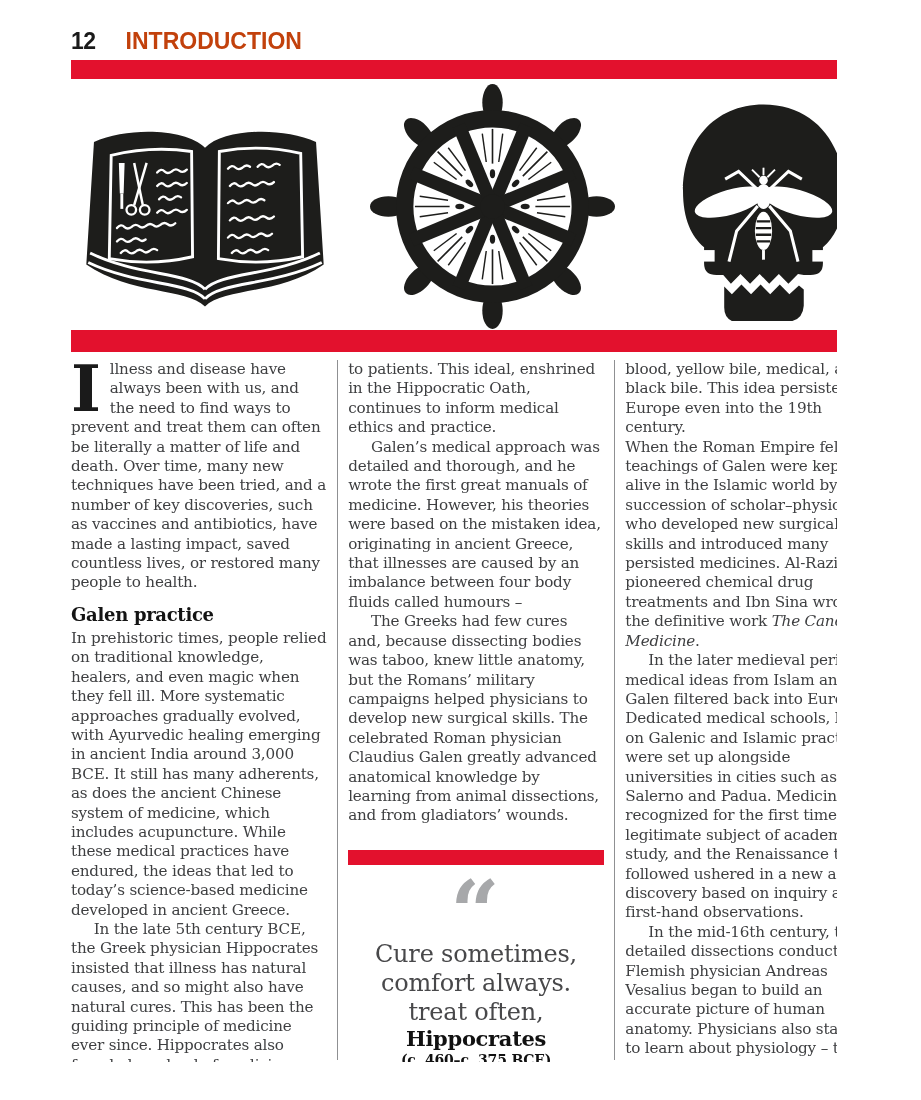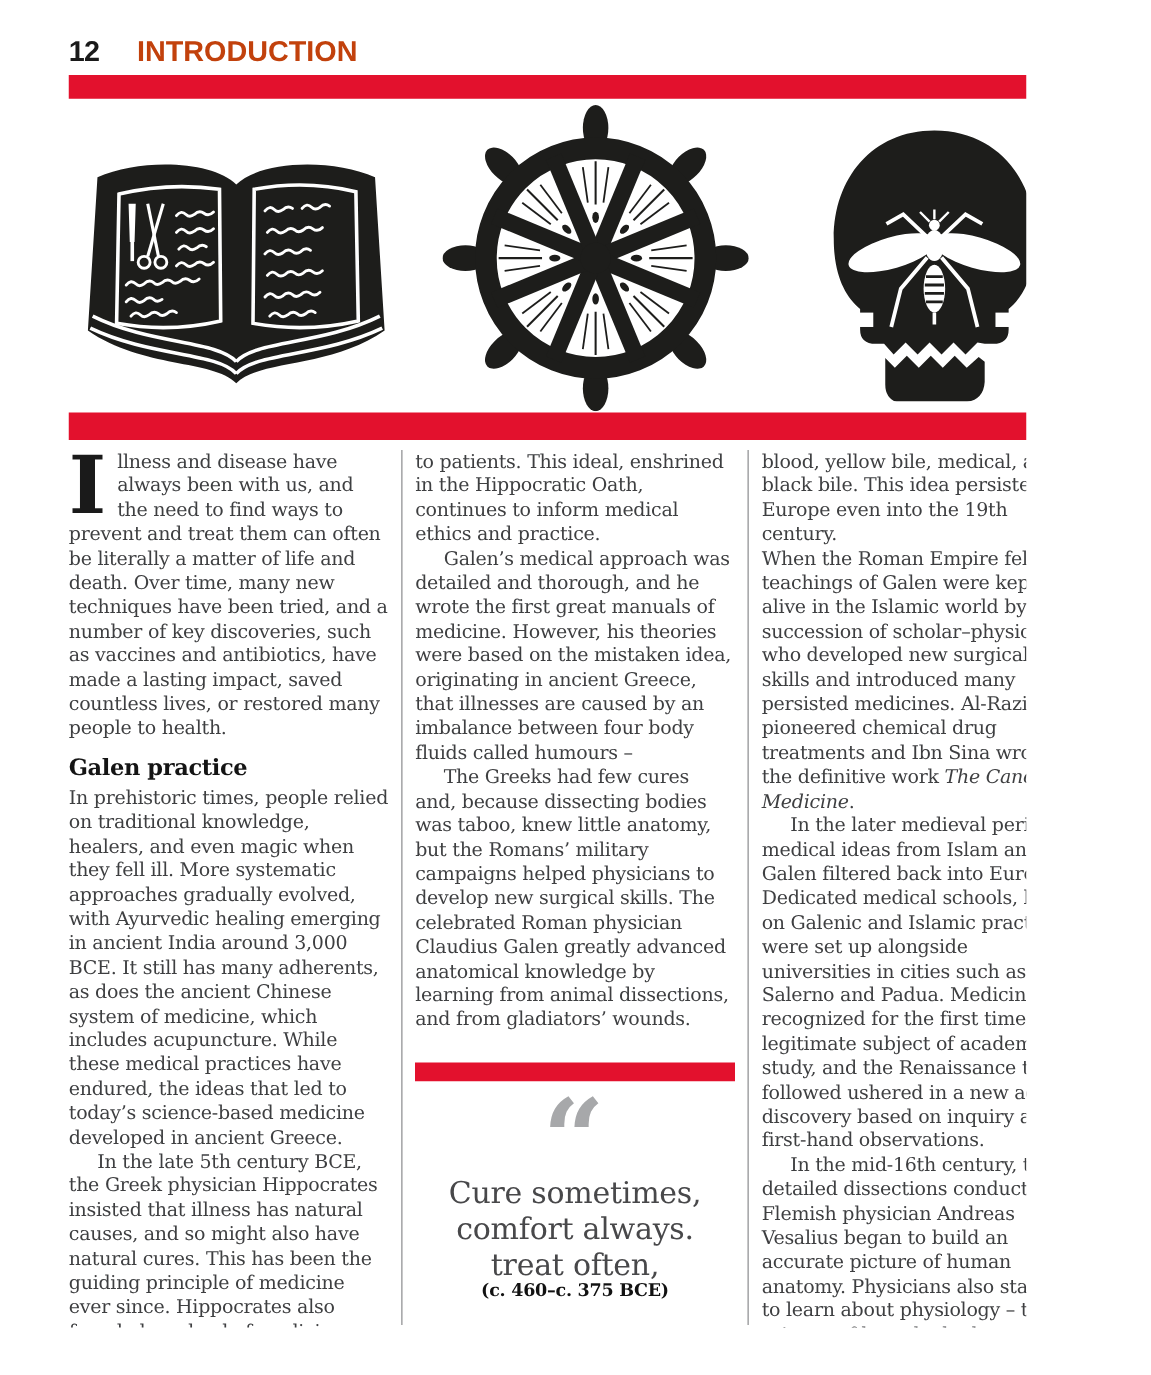--- a/index.html
+++ b/index.html
@@ -1,19 +1,19 @@
 <!DOCTYPE html>
 <html><head>
 <meta charset="utf-8">
 <style>
   * { margin:0; padding:0; box-sizing:border-box; }
   html,body { background:#ffffff; }
   .page {
     position:relative; width:821px; height:1100px; background:#ffffff;
-    font-family:"DejaVu Serif", serif; overflow:hidden;
+    font-family:"DejaVu Serif", serif; overflow:hidden;margin-left:16px;
   }
   
   .header { position:absolute; left:55px; top:28px; width:810px;
     font-family:"Liberation Sans", sans-serif; font-weight:bold; font-size:23px;
     display:flex; align-items:baseline; letter-spacing:-0.5px; }
   .pageno { color:#1a1a1a; }
   .booktitle { color:#c2410c; margin-left:30px; letter-spacing:0px; }
   .rule { position:absolute; left:55px; width:810px; background:#e3112d; }
   .rule1 { top:60px; height:19px; }
   .rule2 { top:330px; height:22px; }
@@ -210,20 +210,21 @@
       <p>to patients. This ideal, enshrined in the Hippocratic Oath, continues to inform medical ethics and practice.</p>
       <p class="indent">Galen’s medical approach was detailed and thorough, and he wrote the first great manuals of medicine. However, his theories were based on the mistaken idea, originating in ancient Greece, that illnesses are caused by an imbalance between four body fluids called humours –</p>
       <p class="indent">The Greeks had few cures and, because dissecting bodies was taboo, knew little anatomy, but the Romans’ military campaigns helped physicians to develop new surgical skills. The celebrated Roman physician Claudius Galen greatly advanced anatomical knowledge by learning from animal dissections, and from gladiators’ wounds.</p>
 
       <div class="quoteblock">
         <div class="qbar top"></div>
         <div class="qmark open">“</div>
         <div class="qtext">Cure sometimes,</div>
         <div class="qtext">comfort always.</div>
         <div class="qtext">treat often,</div>
+        <div class="qattr">Hippocrates</div>
         <div class="qdates">(c. 460–c. 375 BCE)</div>
 
       </div>
     </div>
 
     <div class="divider"></div>
 
     <div class="col">
       <p>blood, yellow bile, medical, and black bile. This idea persisted in Europe even into the 19th century.</p>
       <p><span>When the Roman Empire fell, the teachings of Galen were kept alive in the Islamic world by a succession of scholar–physicians who developed new surgical skills and introduced many persisted medicines. Al-Razi pioneered chemical drug treatments and Ibn Sina wrote the definitive work </span><em>The Canon of Medicine</em><span>.</span></p>

